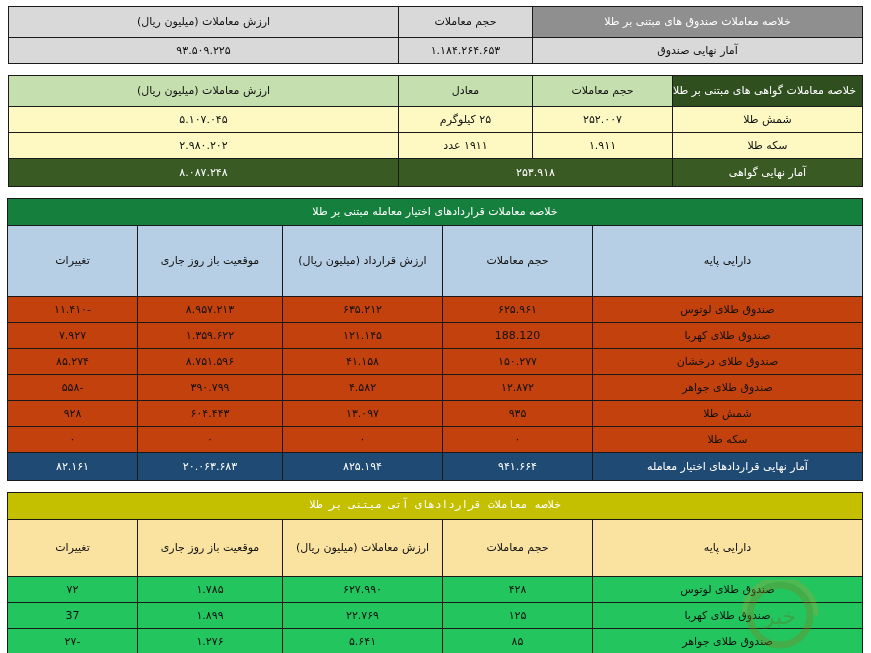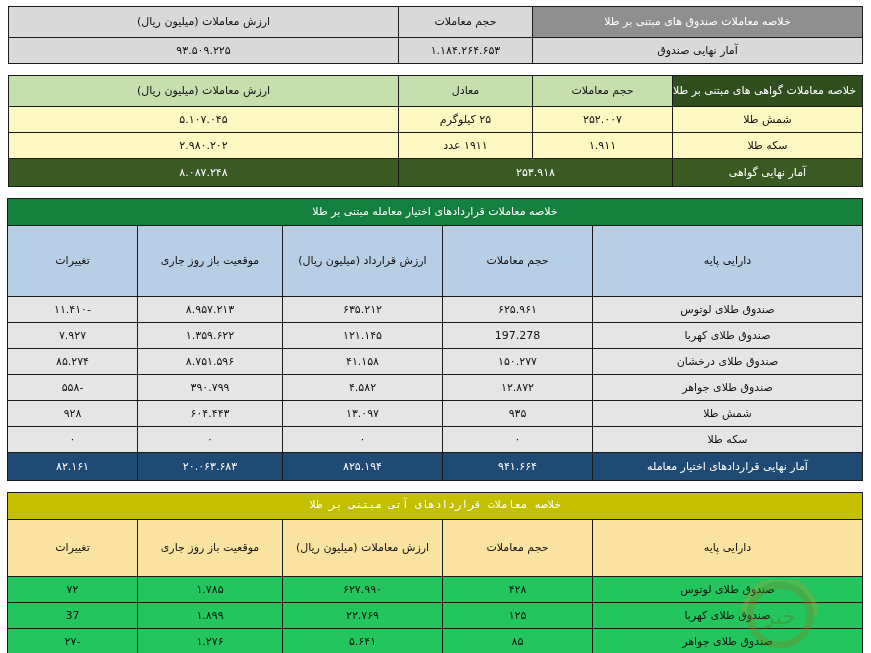--- a/index.html
+++ b/index.html
@@ -83,21 +83,21 @@
 
   
   .t-green .title-cell { background: #2f4f1f; }
   .t-green .hdr { background: #c6dfae; color: #111; }
   .t-green .row-cell { background: #fef9c3; color: #111; }
   .t-green .total-cell { background: #3a5a24; }
 
   
   .t-blue .title-cell { background: #15803d; }
   .t-blue .hdr, .t-blue .hdr-tall { background: #b7cfe4; color: #111; }
-  .t-blue .row-cell { background: #e5e5e5; color: #111; }
+  .t-blue .row-cell { background: #c2410c; color: #111; }
   .t-blue .total-cell { background: #1f4a73; }
 
   
   .t-yellow .title-cell { background: #c4c000; font-family: Liberation Mono, monospace; }
   .t-yellow .hdr, .t-yellow .hdr-tall { background: #fae3a0; color: #111; }
   .t-yellow .row-cell { background: #22c55e; color: #111; }
 
   .watermark {
     position: absolute;
     left: 720px;
@@ -191,21 +191,21 @@
       <tr>
         <td class="row-cell label-cell">صندوق طلای لوتوس</td>
         <td class="row-cell">۶۲۵.۹۶۱</td>
         <td class="row-cell">۶۳۵.۲۱۲</td>
         <td class="row-cell">۸.۹۵۷.۲۱۳</td>
         <td class="row-cell">-۱۱.۴۱۰</td>
         <td class="row-cell">۷٪</td>
       </tr>
       <tr>
         <td class="row-cell label-cell">صندوق طلای کهربا</td>
-        <td class="row-cell">197.278</td>
+        <td class="row-cell">188.120</td>
         <td class="row-cell">۱۲۱.۱۴۵</td>
         <td class="row-cell">۱.۳۵۹.۶۲۲</td>
         <td class="row-cell">۷.۹۲۷</td>
         <td class="row-cell">۰.۴٪</td>
       </tr>
       <tr>
         <td class="row-cell label-cell">صندوق طلای درخشان</td>
         <td class="row-cell">۱۵۰.۲۷۷</td>
         <td class="row-cell">۴۱.۱۵۸</td>
         <td class="row-cell">۸.۷۵۱.۵۹۶</td>

